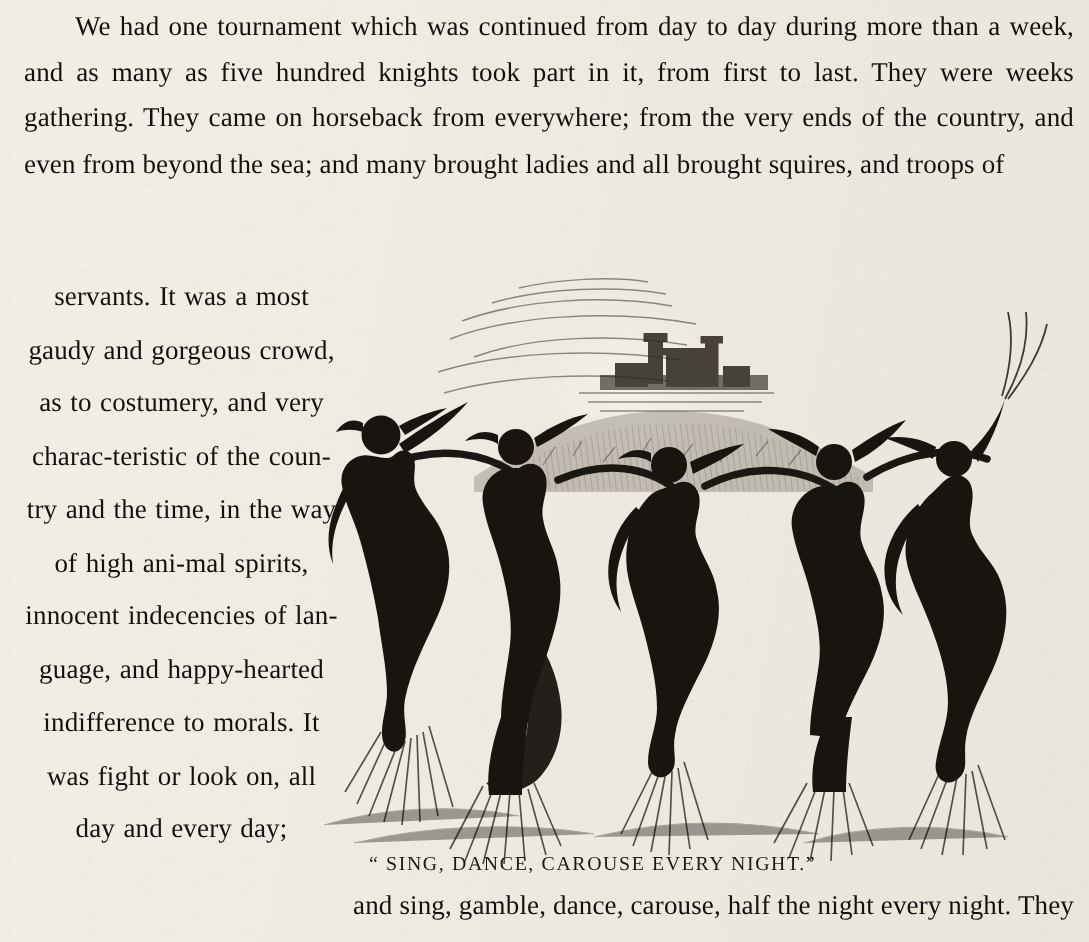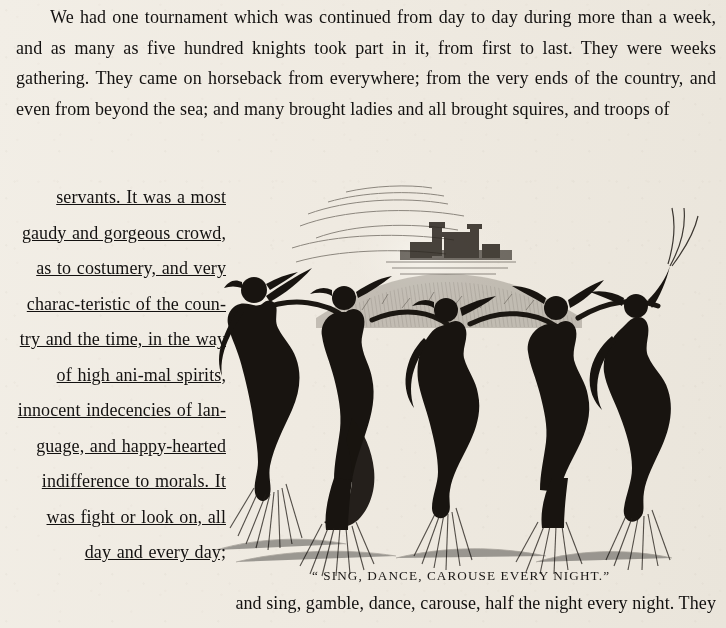--- a/index.html
+++ b/index.html
@@ -50,23 +50,22 @@
     top: 2px;
     width: 700px;
     text-indent: 34px;
   }
   
   .para-left {
     left: 16px;
     top: 180px;
     width: 210px;
     line-height: 35.5px;
-    text-align: right;
+    text-align: center;
     word-spacing: 1px;
-    text-decoration: underline;
   }
   .para-bottom {
     left: 16px;
     top: 588px;
     width: 700px;
     text-align: right;
   }
 
   .figure {
     position: absolute;
@@ -75,21 +74,21 @@
     width: 516px;
     height: 400px;
   }
   .figure svg { display: block; }
 
   .caption {
     position: absolute;
     left: 246px;
     top: 568px;
     width: 430px;
-    text-align: center;
+    text-align: left;
     font-family: "Liberation Serif", serif;
     font-size: 13.2px;
     letter-spacing: 1.1px;
     color: #1a1715;
     white-space: nowrap;
   }
 </style>
 </head>
 <body>
 

